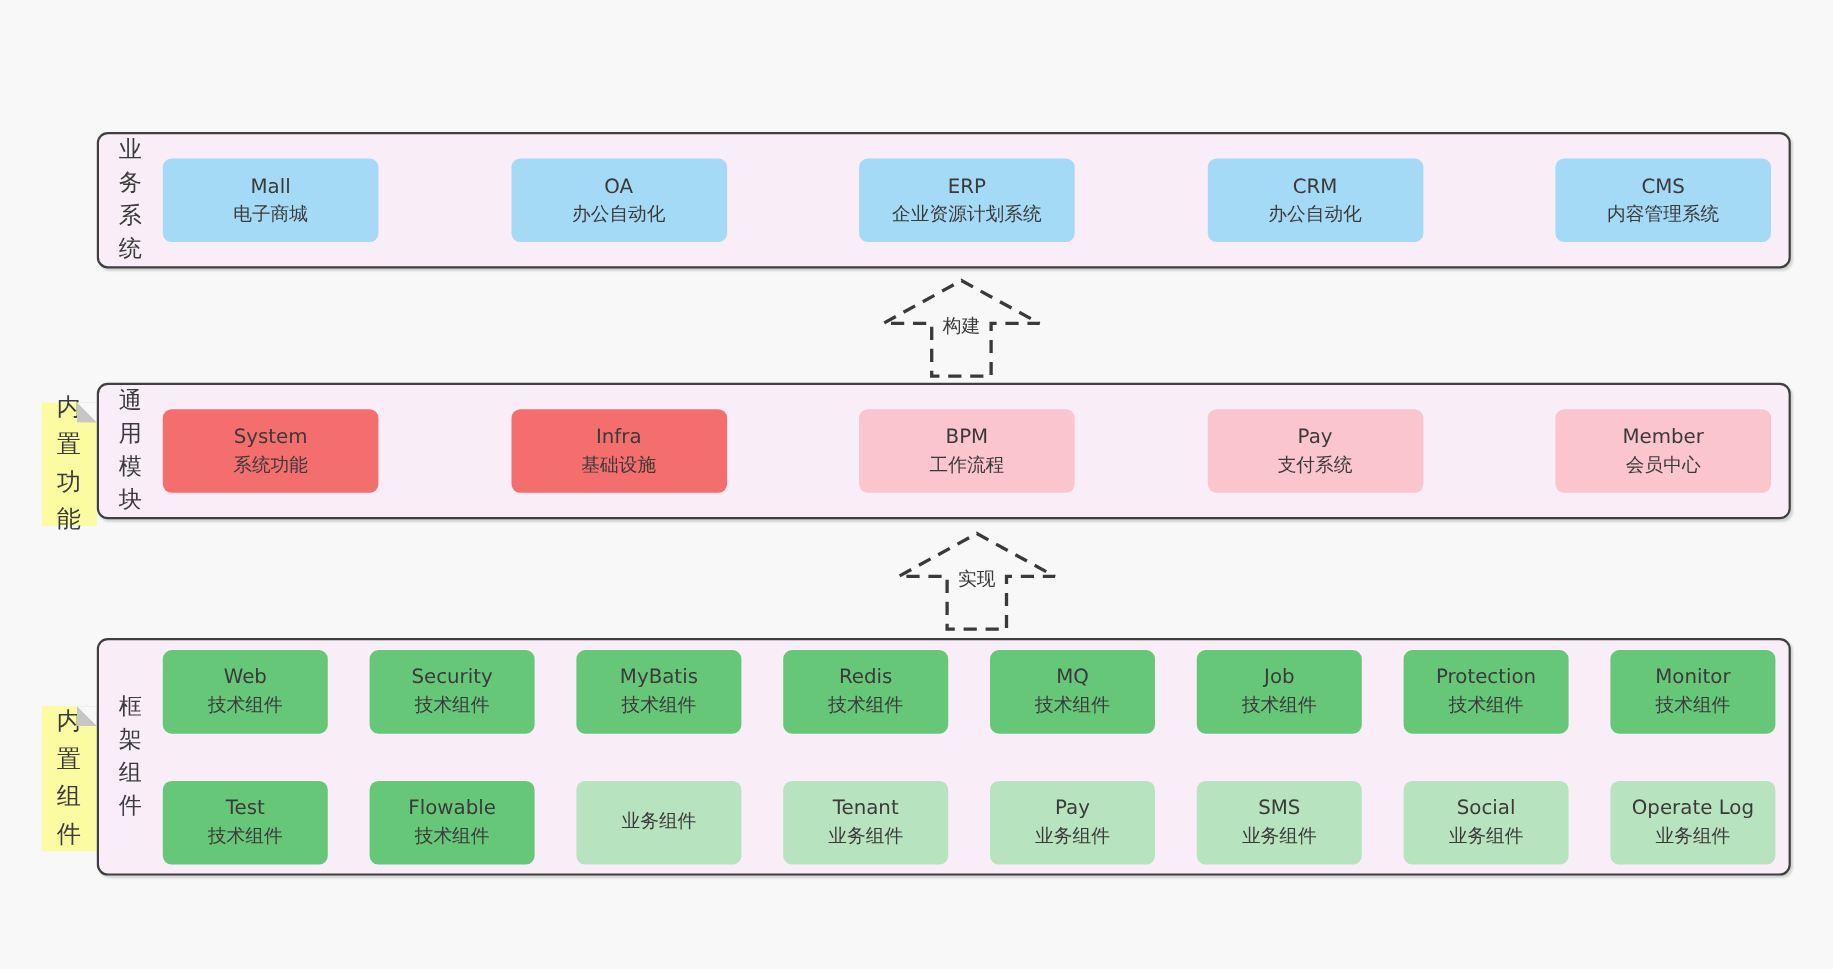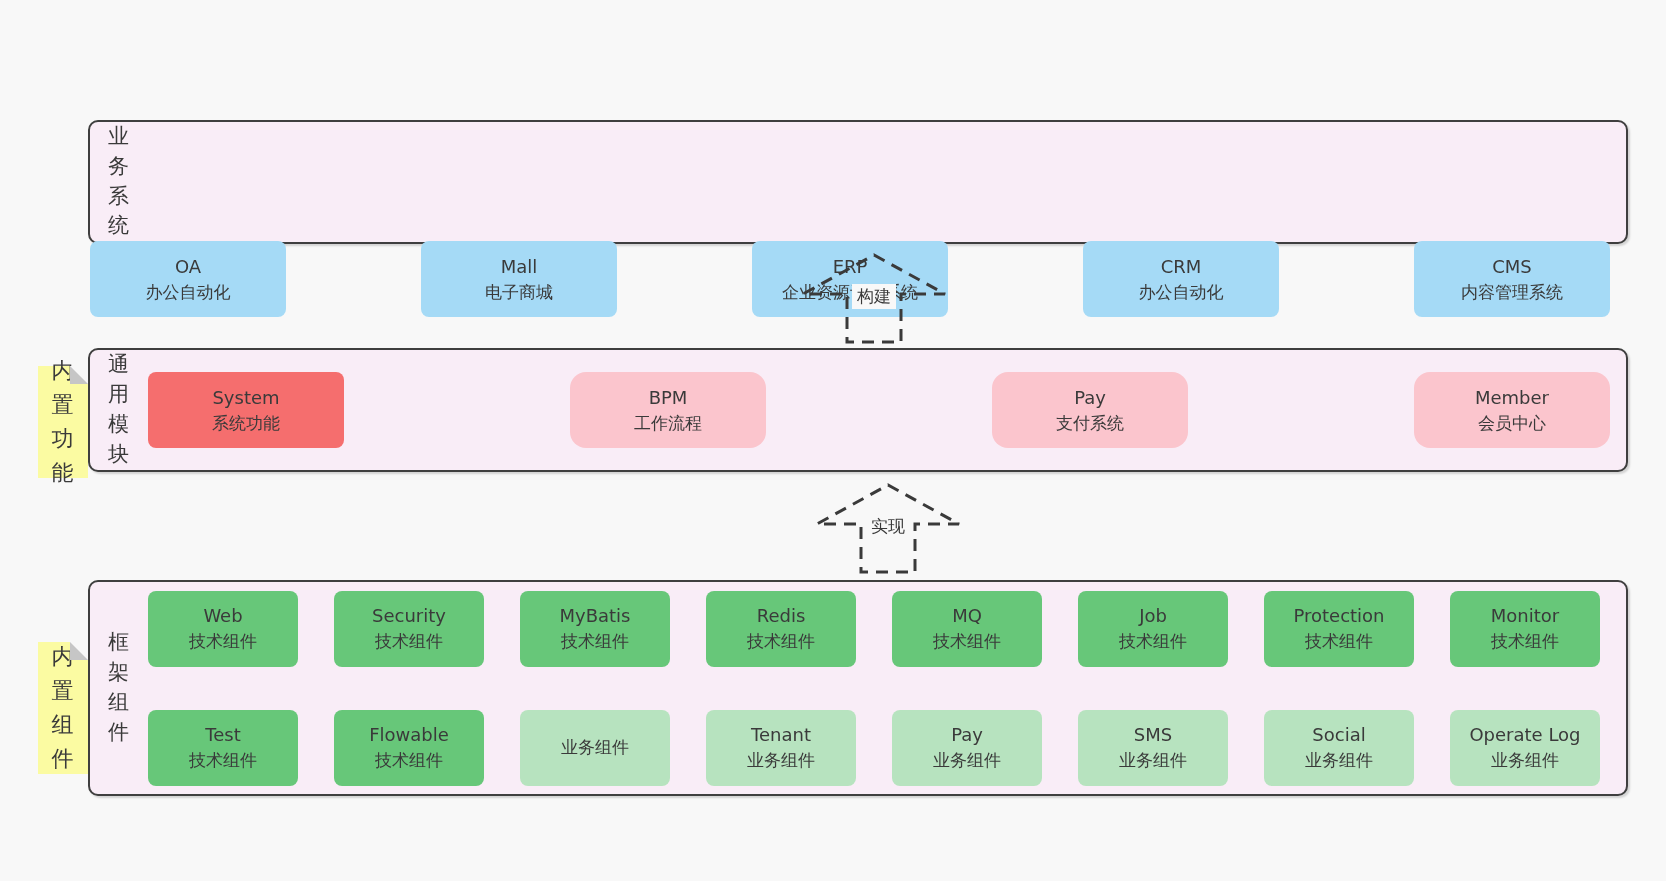--- a/index.html
+++ b/index.html
@@ -26,34 +26,34 @@
     width:58px;flex:0 0 58px;display:flex;align-items:center;justify-content:center;
   }
   .vtext{
     width:1.15em;word-break:break-all;text-align:center;
     font-size:21px;line-height:1.42;letter-spacing:1px;
   }
   .panel-boxes{
     flex:1;display:flex;align-items:center;justify-content:space-between;
     padding-right:16px;
   }
-  .panel-boxes.cols-8{padding-right:26px;}
+  .panel-boxes.cols-8{padding-right:12px;}
   .rows{flex:1;display:flex;flex-direction:column;justify-content:center;gap:26px;}
   .box{
     border-radius:8px;display:flex;flex-direction:column;
     align-items:center;justify-content:center;text-align:center;
     line-height:1.5;padding:4px 6px;
   }
   .box-lg{width:196px;height:76px;}
   .box-sm{width:150px;height:76px;}
   .box .box-title{font-size:18px;}
   .box .box-sub{font-size:17px;}
   .blue{background:var(--box-blue);}
   .red{background:var(--box-red);}
-  .pink{background:var(--box-pink);border-radius:16px;}
+  .pink{background:var(--box-pink);}
   .green{background:var(--box-green);}
   .green-light{background:var(--box-green-light);}
   .tab{
     position:absolute;left:38px;width:50px;background:var(--tab-yellow);
     display:flex;align-items:center;justify-content:center;
   }
   .tab::after{
     content:"";position:absolute;top:0;right:0;
     border-style:solid;border-width:0 18px 18px 0;
     border-color:var(--page-bg) var(--page-bg) var(--tab-fold) var(--tab-fold);
@@ -62,32 +62,32 @@
   .arrow{position:absolute;width:148px;height:94px;}
   .arrow svg{display:block;}
   .arrow-label{
     position:absolute;left:50%;top:32px;transform:translateX(-50%);
     background:var(--page-bg);padding:1px 5px;font-size:17px;white-space:nowrap;
   }
 </style>
 </head>
 <body>
 
-<section class="panel" style="top:120px;height:124px;flex-direction:column;">
+<section class="panel" style="top:120px;height:124px;">
   <div class="panel-label">
     <div class="vtext">业务系统</div>
   </div>
   <div class="panel-boxes">
     <div class="box box-lg blue">
+      <div class="box-title">Mall</div>
+      <div class="box-sub">电子商城</div>
+    </div>
+    <div class="box box-lg blue">
       <div class="box-title">OA</div>
       <div class="box-sub">办公自动化</div>
-    </div>
-    <div class="box box-lg blue">
-      <div class="box-title">Mall</div>
-      <div class="box-sub">电子商城</div>
     </div>
     <div class="box box-lg blue">
       <div class="box-title">ERP</div>
       <div class="box-sub">企业资源计划系统</div>
     </div>
     <div class="box box-lg blue">
       <div class="box-title">CRM</div>
       <div class="box-sub">办公自动化</div>
     </div>
     <div class="box box-lg blue">
@@ -109,20 +109,24 @@
 </div>
 <section class="panel" style="top:348px;height:124px;">
   <div class="panel-label">
     <div class="vtext">通用模块</div>
   </div>
   <div class="panel-boxes">
     <div class="box box-lg red">
       <div class="box-title">System</div>
       <div class="box-sub">系统功能</div>
     </div>
+    <div class="box box-lg red">
+      <div class="box-title">Infra</div>
+      <div class="box-sub">基础设施</div>
+    </div>
     <div class="box box-lg pink">
       <div class="box-title">BPM</div>
       <div class="box-sub">工作流程</div>
     </div>
     <div class="box box-lg pink">
       <div class="box-title">Pay</div>
       <div class="box-sub">支付系统</div>
     </div>
     <div class="box box-lg pink">
       <div class="box-title">Member</div>

